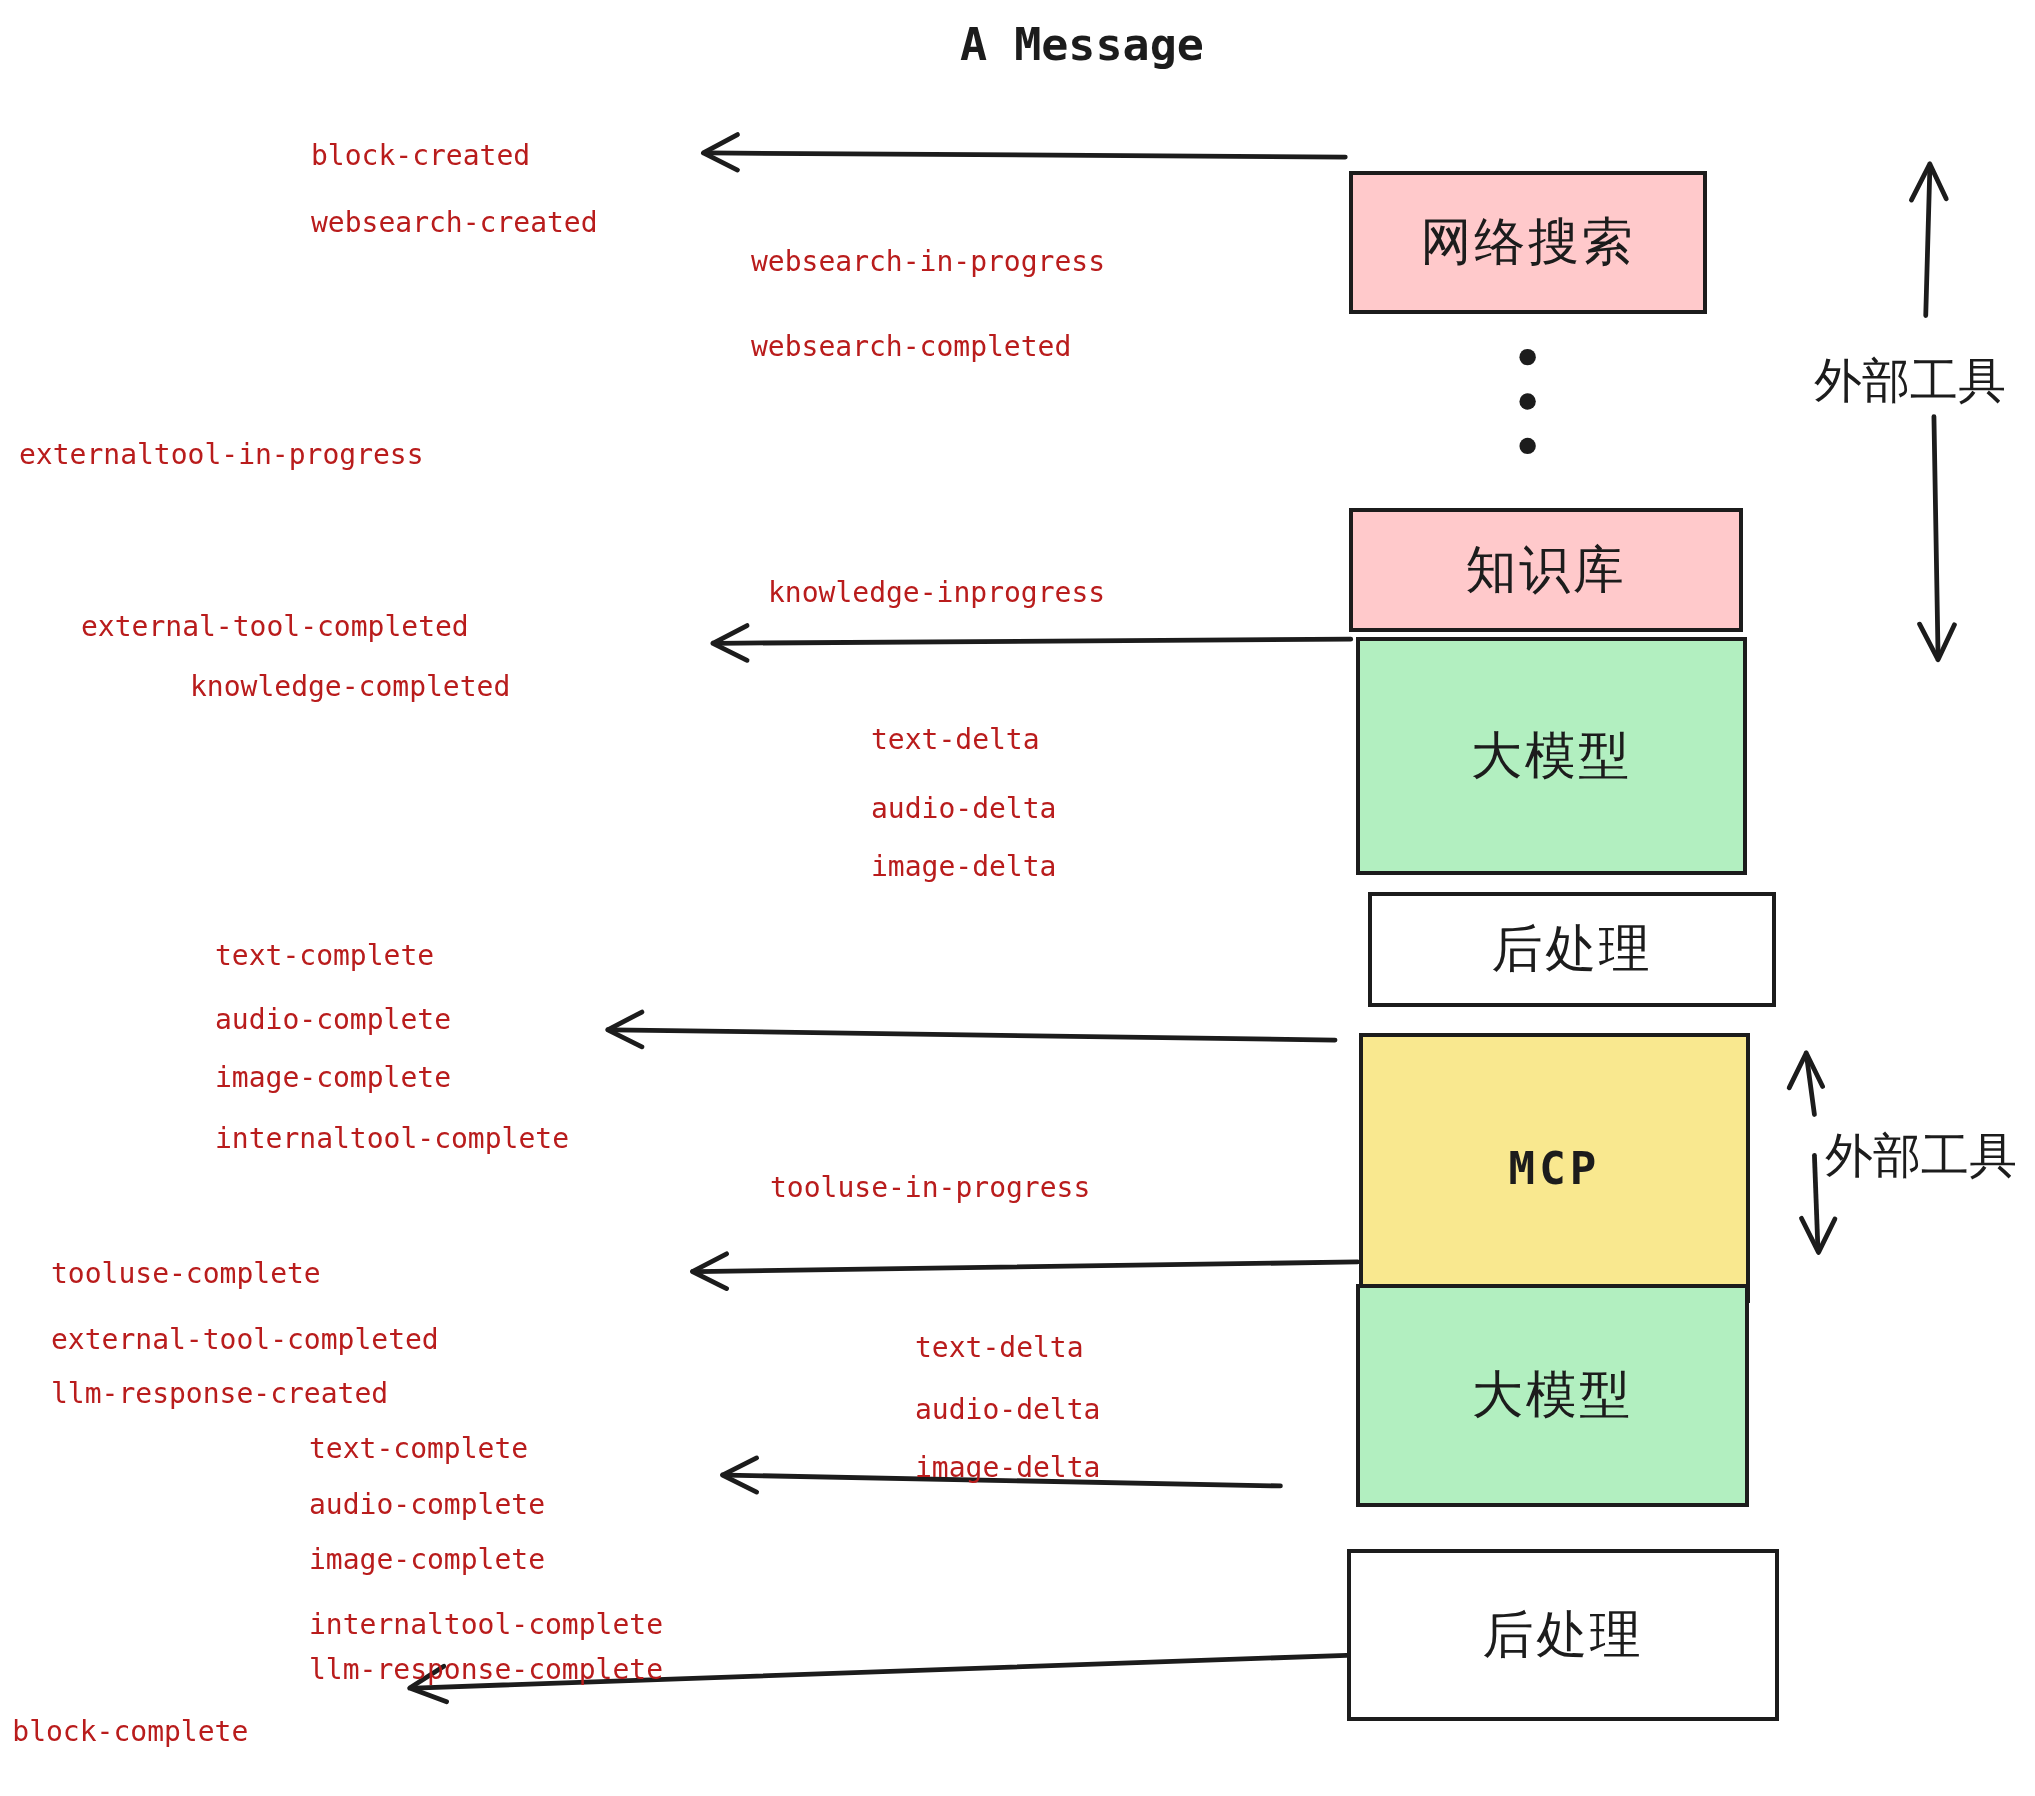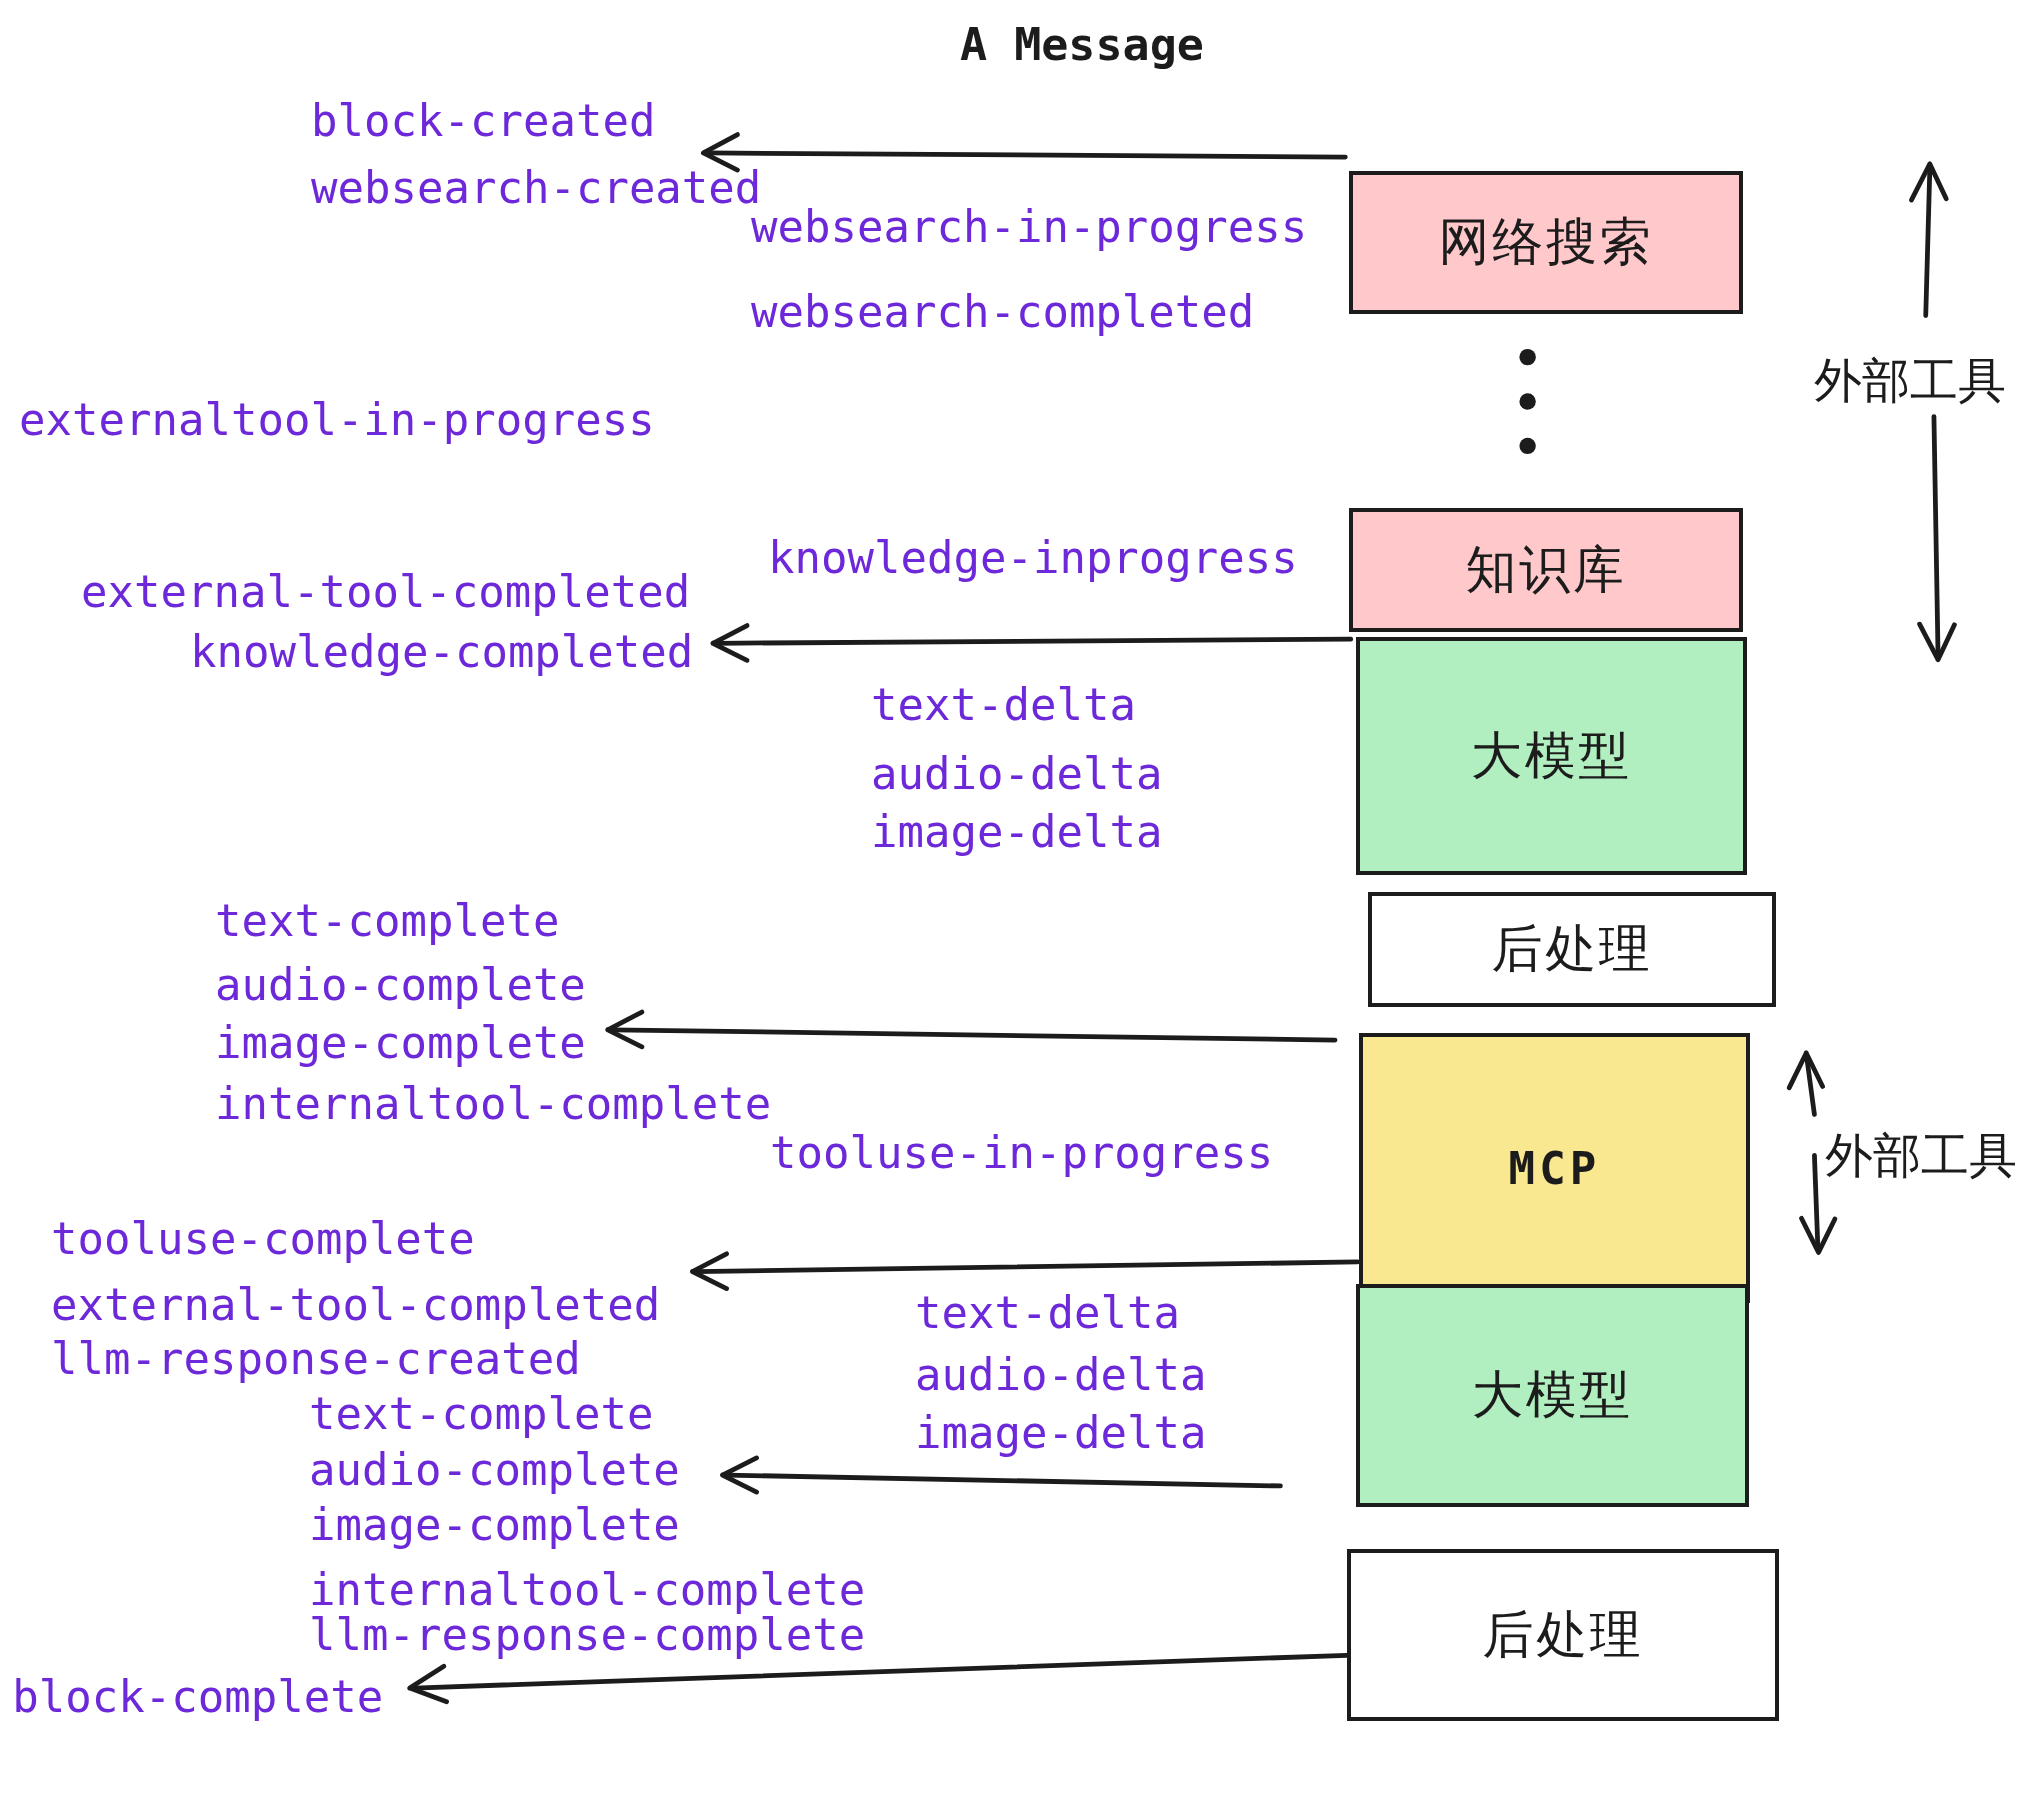--- a/index.html
+++ b/index.html
@@ -8,25 +8,26 @@
     width: 2035px;
     height: 1796px;
     background: #ffffff;
     font-family: "DejaVu Sans Mono", monospace;
     color: #1c1c1c;
     overflow: hidden;
     text-align: right;
   }
   .evt {
     position: absolute;
-    font-size: 44px;
+    font-size: 28px;
     line-height: 1.15;
     white-space: nowrap;
-    color: #6d28d9;
+    color: #b91c1c;
     font-weight: 500;
+    margin-top: 44px;
   }
   .title {
     position: absolute;
     left: 960px; top: 18px;
     font-size: 45px;
     font-weight: 700;
     white-space: nowrap;
   }
   .box {
     position: absolute;
@@ -42,21 +43,21 @@
     letter-spacing: 2.7px;
     color: #1c1c1c;
   }
   .box .latin {
     font-family: "DejaVu Sans Mono", monospace;
     font-size: 44px;
     font-weight: 600;
     letter-spacing: 4.1px;
     color: #1c1c1c;
   }
-  #b-websearch { left: 1349px; top: 171px;  width: 394px; height: 143px; }
+  #b-websearch { left: 1349px; top: 171px;  width: 358px; height: 143px; }
   #b-knowledge { left: 1349px; top: 508px;  width: 394px; height: 124px; }
   #b-llm1      { left: 1356px; top: 637px;  width: 391px; height: 238px; }
   #b-post1     { left: 1368px; top: 892px; width: 408px; height: 115px; }
   #b-mcp       { left: 1359px; top: 1033px; width: 391px; height: 270px; }
   #b-llm2      { left: 1356px; top: 1284px; width: 393px; height: 223px; }
   #b-post2     { left: 1347px; top: 1549px; width: 432px; height: 172px; }
   .side-label {
     position: absolute;
     font-family: "Liberation Sans", sans-serif;
     font-size: 48px;

